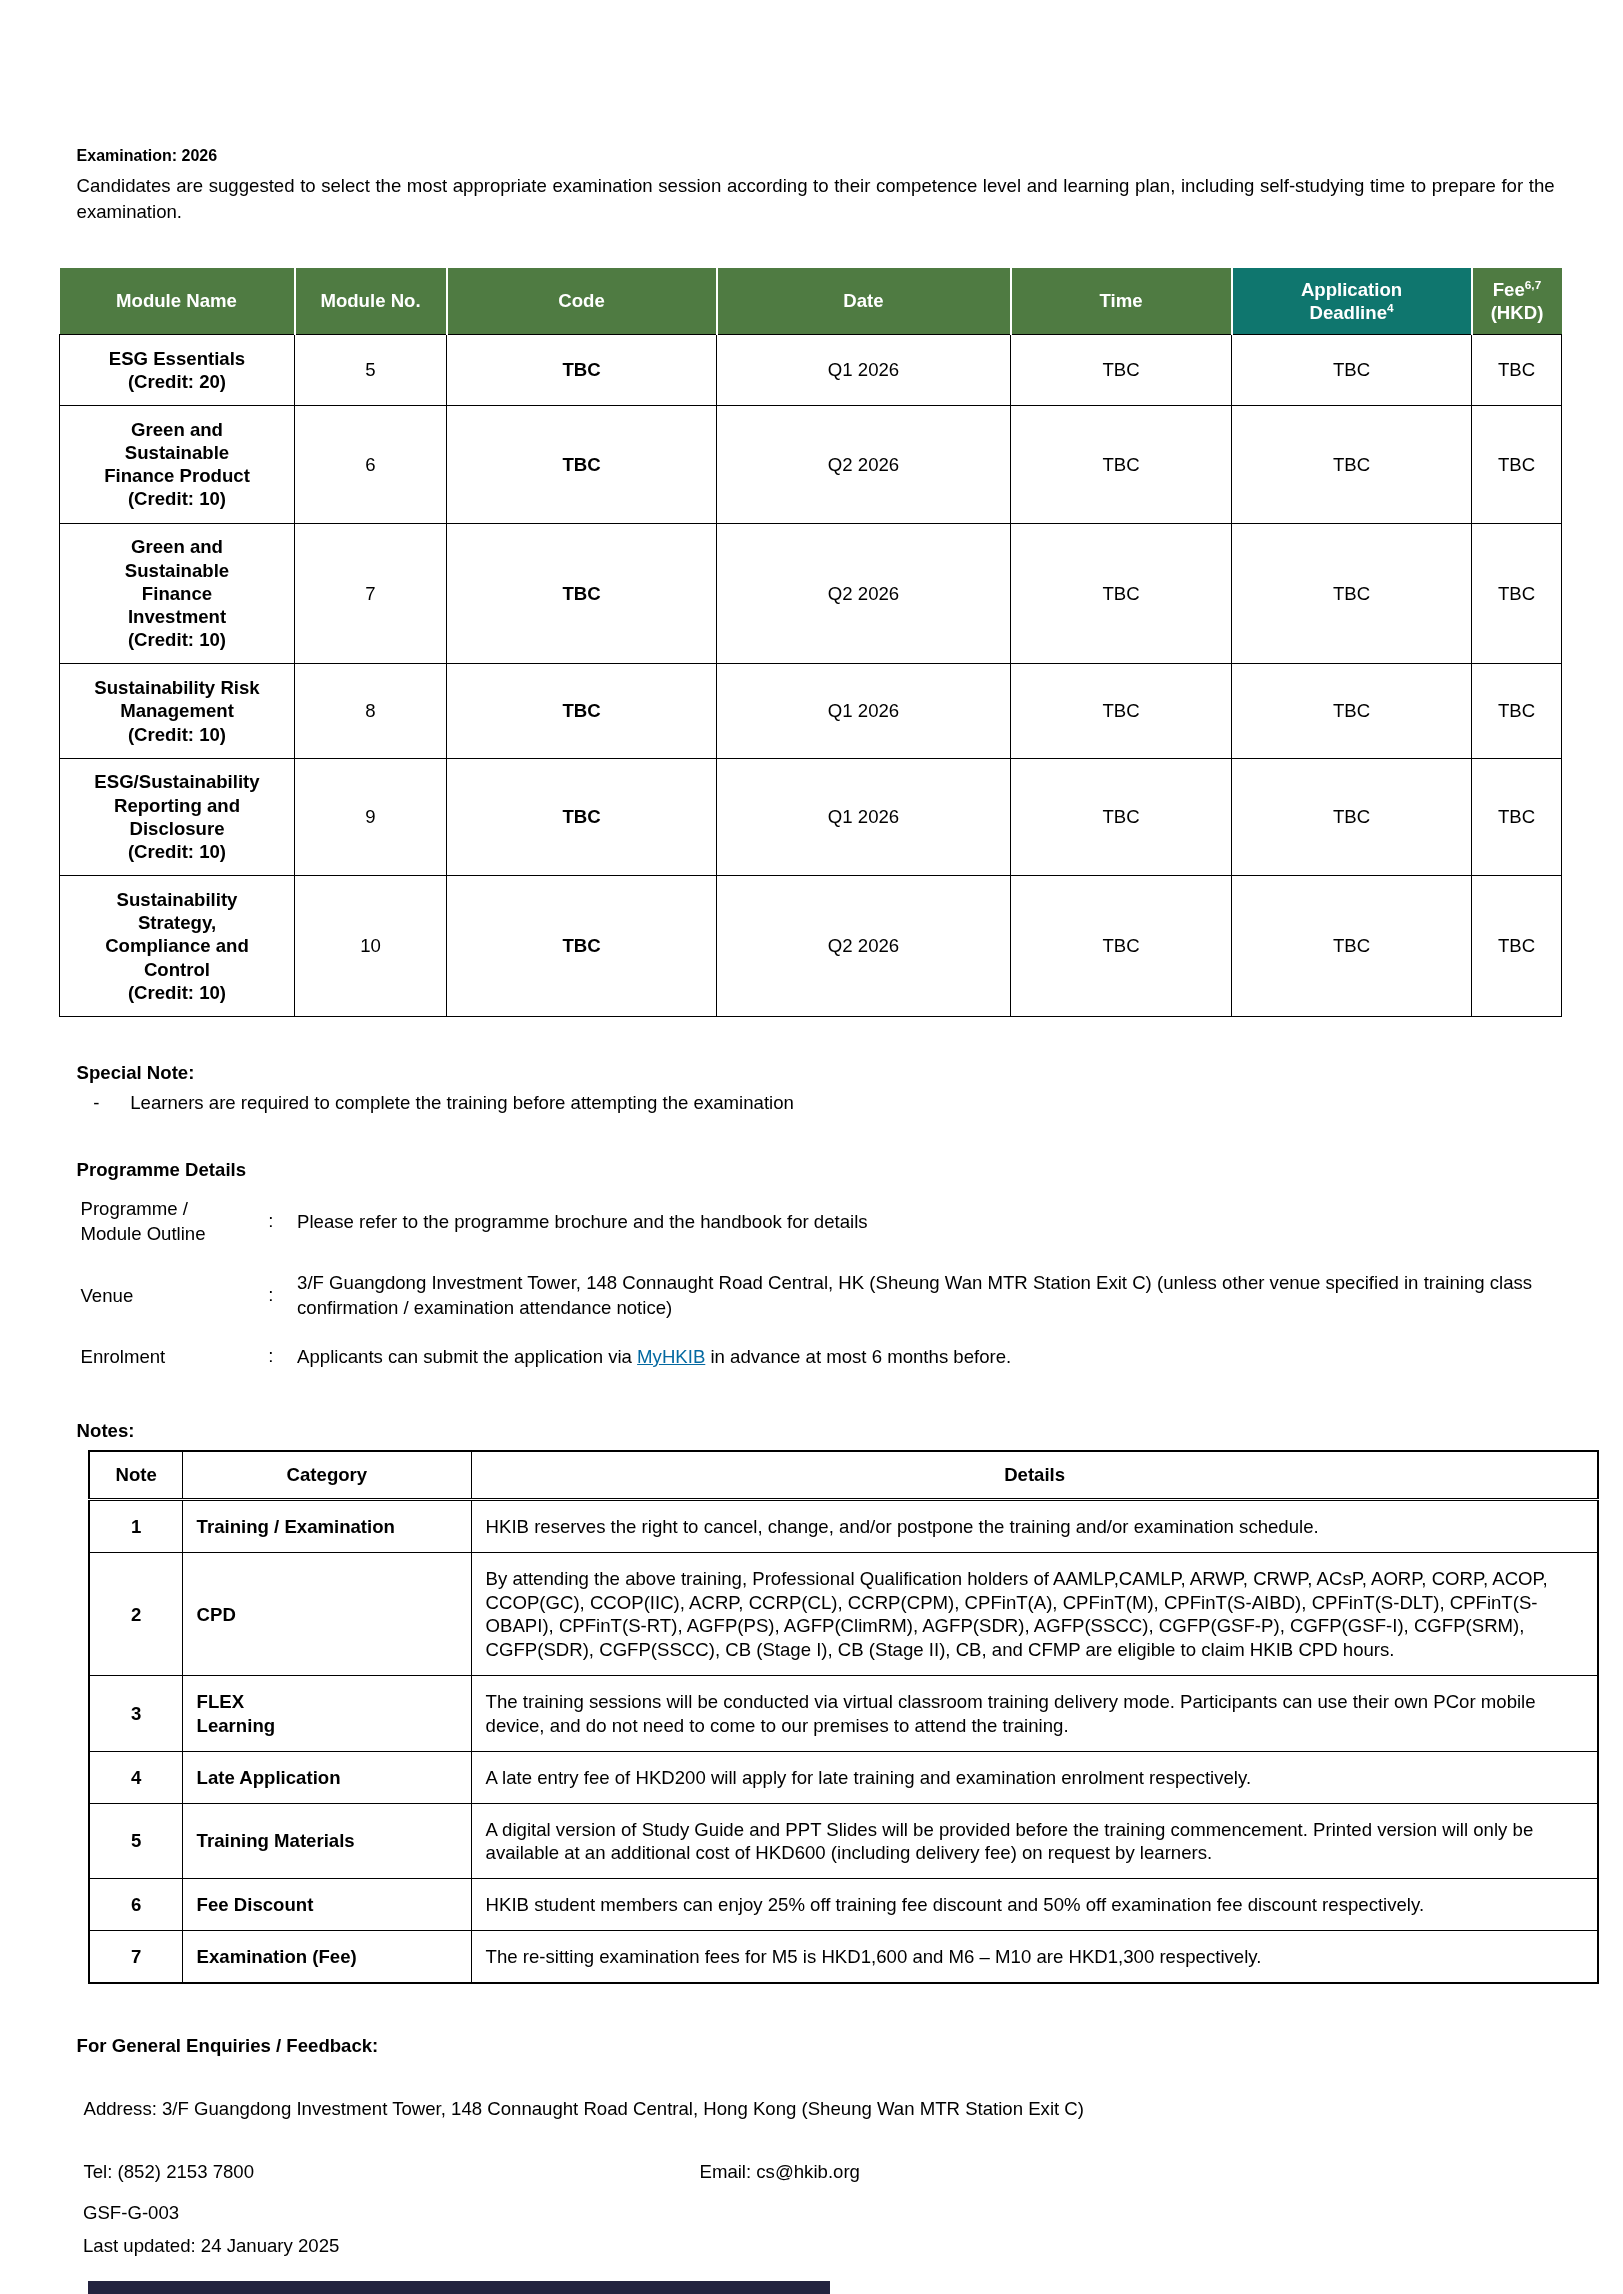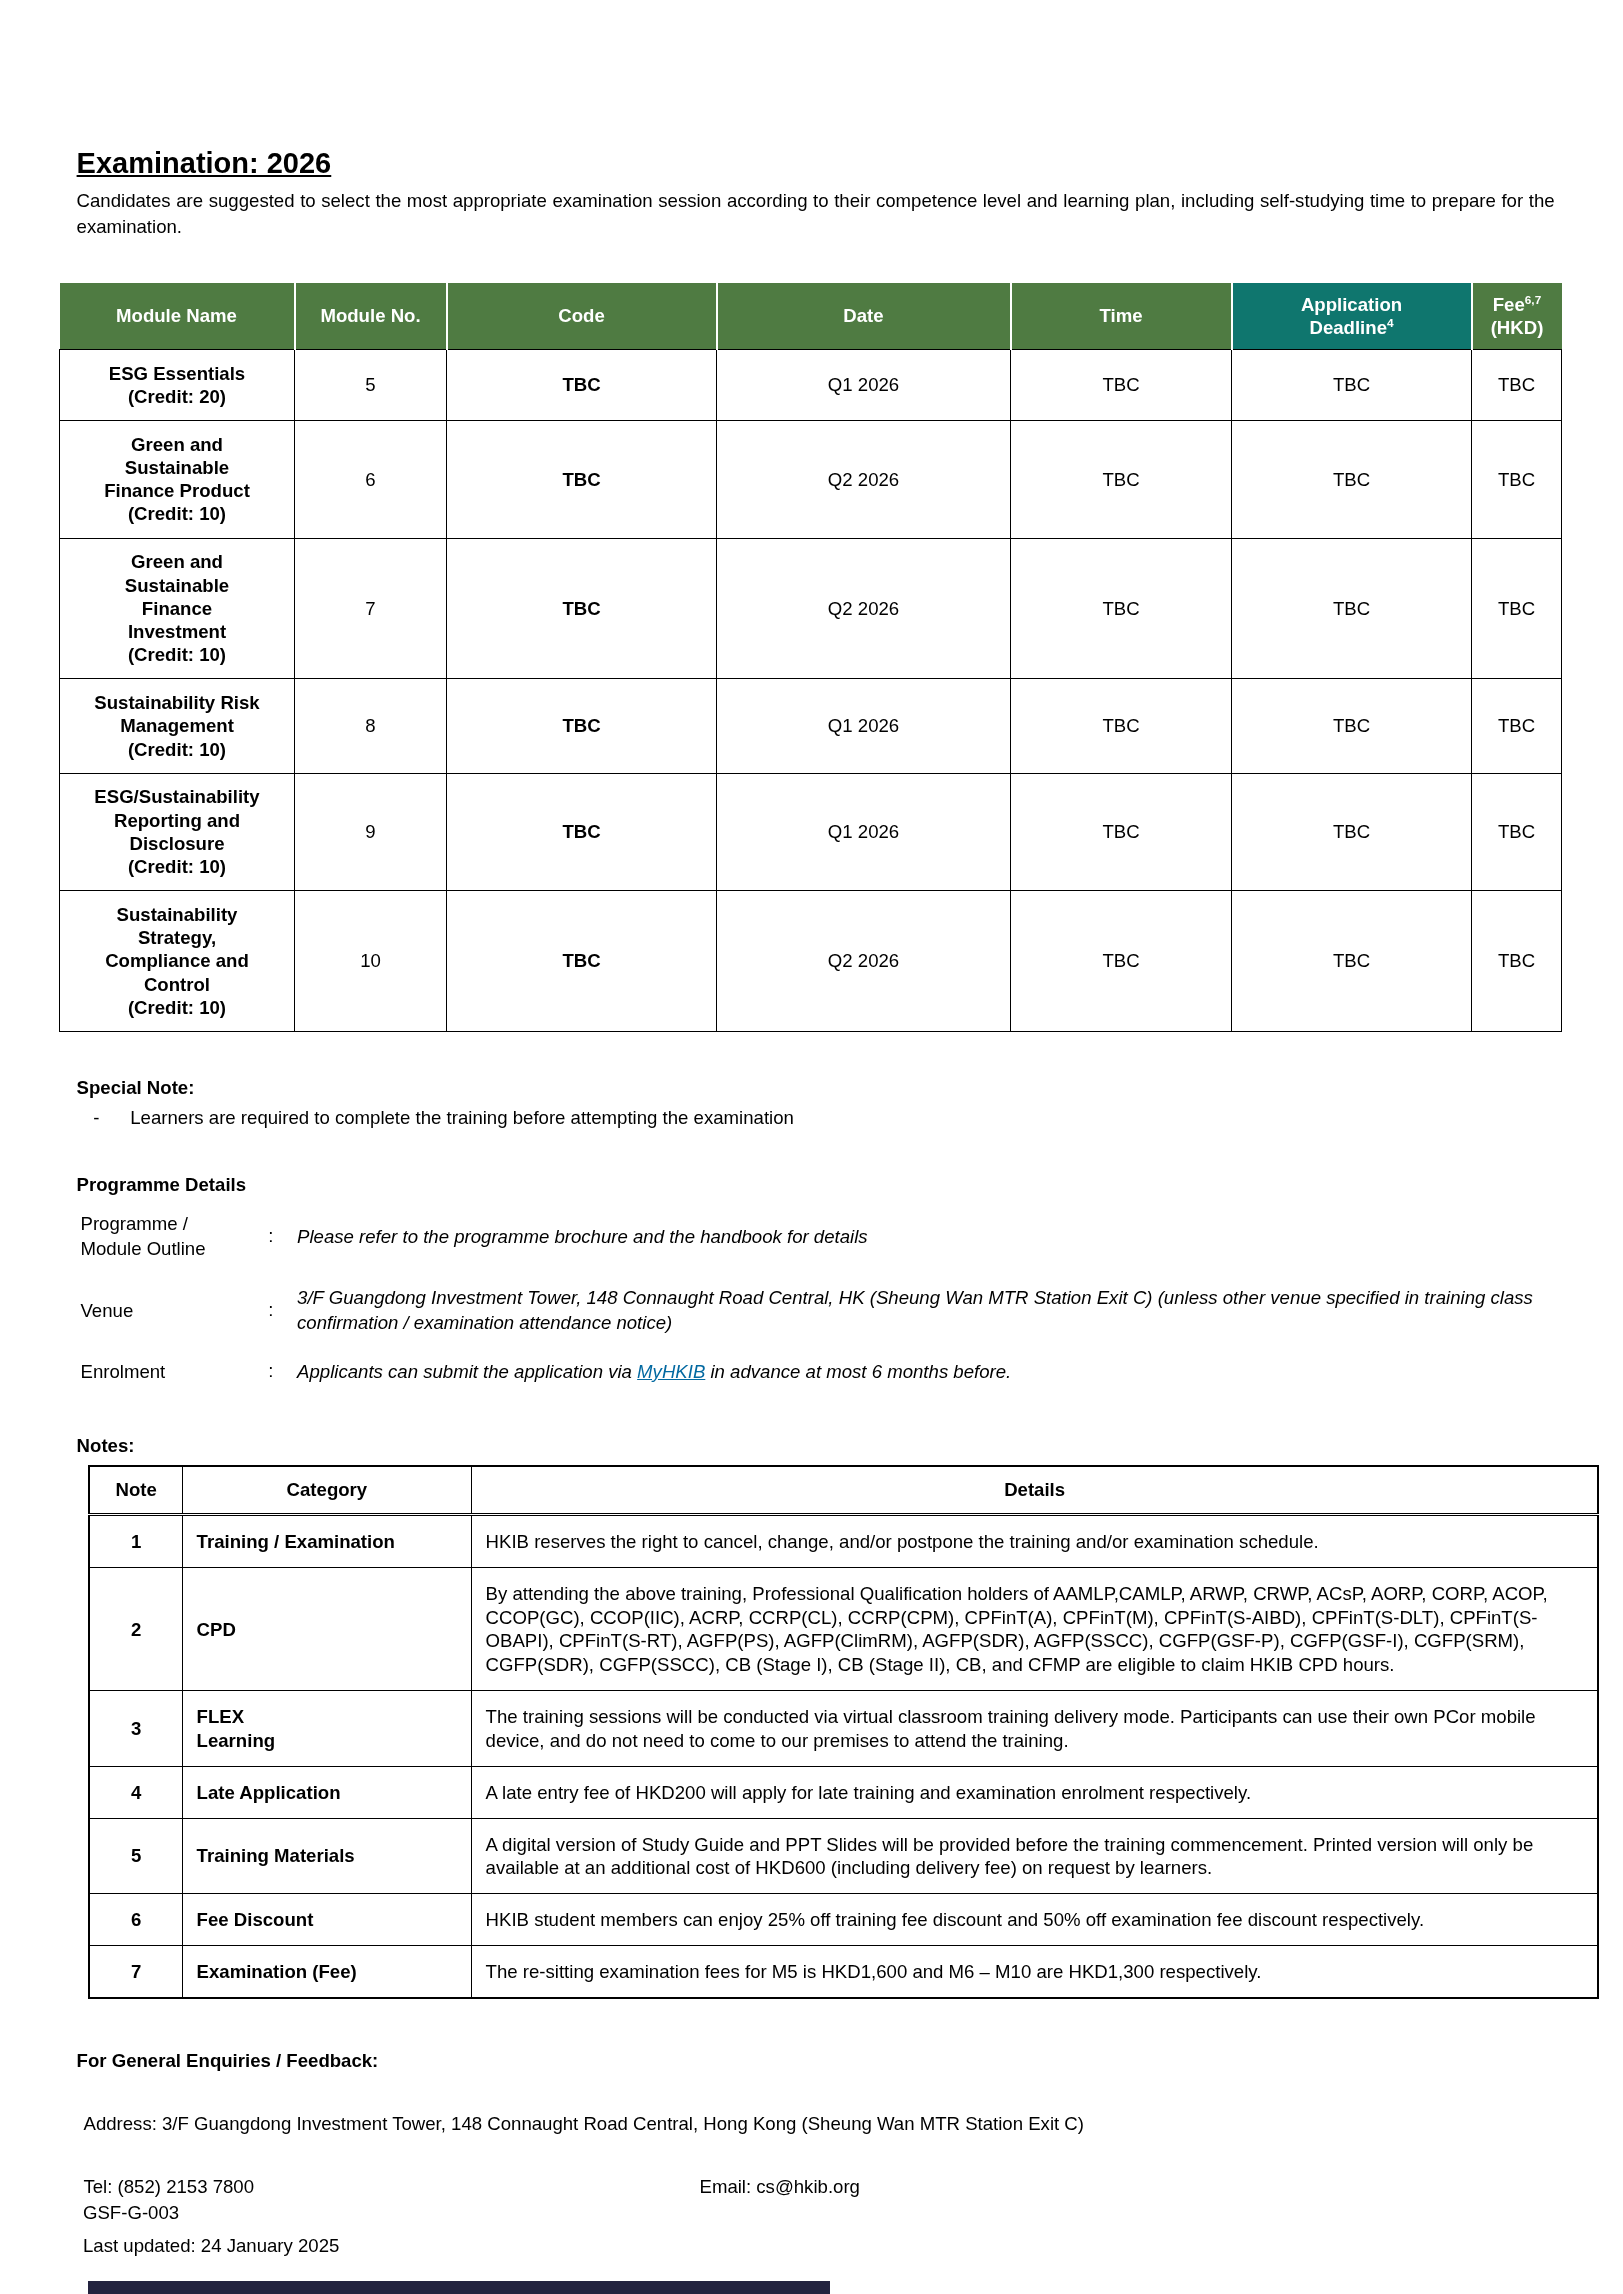--- a/index.html
+++ b/index.html
@@ -10,21 +10,21 @@
     background: #ffffff;
     color: #000000;
     font-family: "Liberation Sans", sans-serif;
     font-size: 18.6px;
     position: relative;
     overflow: hidden;
   }
   .content { padding: 147px 25.5px 0 59px; }
   .inner { margin-left: 17.6px; width: 1482px; }
 
-  .doc-title { font-size: 29px; font-weight: bold; margin: 0 0 7.8px 0; text-decoration: underline; }
+  .doc-title { font-size: 16px; font-weight: bold; margin: 0 0 7.8px 0; }
   .intro { margin: 0; text-align: justify; line-height: 1.4; width: 1478px; }
 
   
   table.exam { border-collapse: collapse; margin-top: 43px; table-layout: fixed; width: 1502px; }
   table.exam th {
     background: #4f7b42; color: #ffffff; font-weight: bold;
     border-right: 2px solid #ffffff; border-bottom: none;
     padding: 9.8px 3.9px; text-align: center; vertical-align: middle; line-height: 1.25;
   }
   table.exam th:last-child { border-right: none; }
@@ -44,21 +44,21 @@
   
   .section-heading { font-weight: bold; margin: 0; }
   .special-note { margin-top: 45px; }
   .special-bullet-row { display: flex; margin-top: 7.8px; }
   .special-bullet-row .dash { margin-left: 16.7px; width: 37px; }
   .prog-details { margin-top: 45px; }
   .prog-rows { margin-top: 15.7px; }
   .prog-row { display: flex; align-items: center; margin-bottom: 23.5px; }
   .prog-label { width: 188px; margin-left: 3.9px; white-space: pre-line; line-height: 1.35; }
   .prog-colon { width: 29px; text-align: left; }
-  .prog-value { width: 1264px; line-height: 1.35; font-style: italic; }
+  .prog-value { width: 1264px; line-height: 1.35; }
   a.inline-link { color: #0563c1; text-decoration: underline; cursor: pointer; }
 
   
   .notes-section { margin-top: 51px; }
   table.notes { border-collapse: collapse; table-layout: fixed; width: 1509px; margin-left: 11.8px; margin-top: 7.8px; border: 2px solid #000; }
   table.notes th {
     border: 1.5px solid #000000; border-bottom: 3.9px double #000000;
     font-weight: bold; text-align: center; padding: 11.8px 13.7px; line-height: 1.25;
   }
   table.notes th.th-note { text-align: center; padding: 11.8px 3.9px; }

